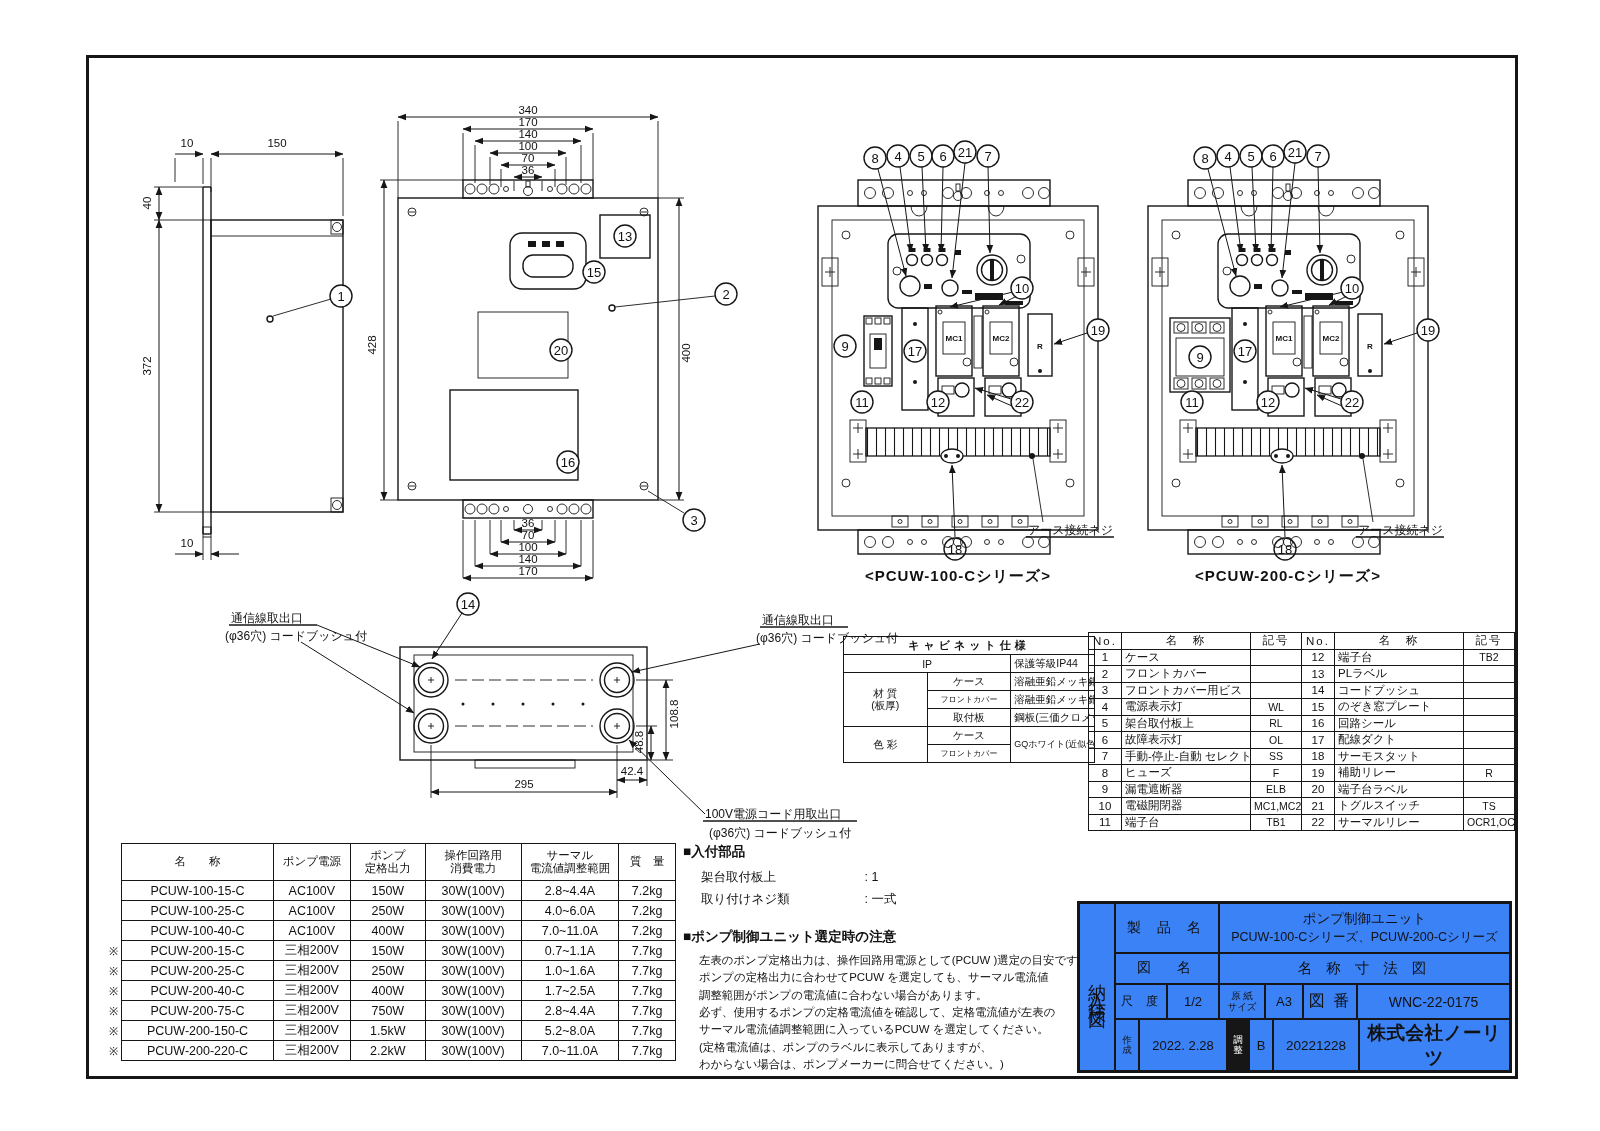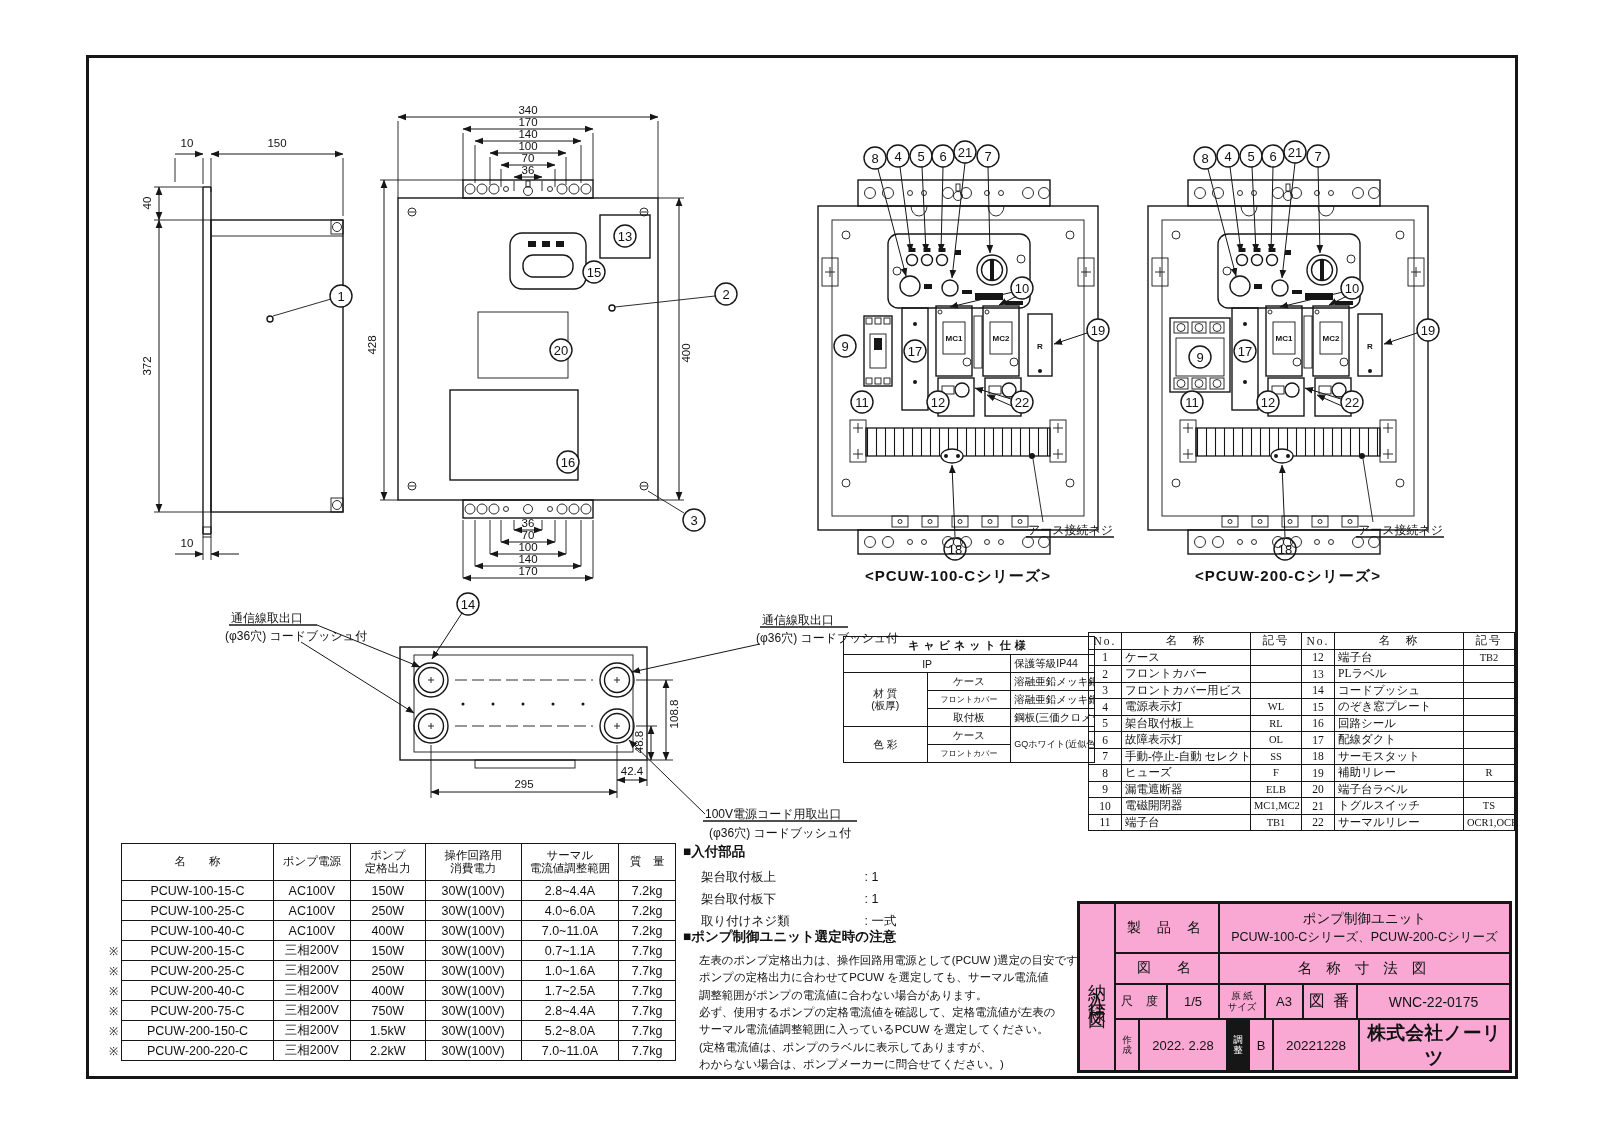--- a/index.html
+++ b/index.html
@@ -30,39 +30,39 @@
         overflow:hidden;white-space:nowrap;}
   
   #cab{width:252px;font-size:10.5px;}
   #cab .c{text-align:center;}
   #cab .pre{white-space:pre-line;line-height:1.1;}
   #cab .cab-title{text-align:center;font-weight:bold;letter-spacing:4px;font-size:11px;}
   #cab .small{font-size:8px;}
   #cab .vsmall{font-size:9px;}
   #cab td{height:15px;}
   
-  #parts{width:384px;font-size:11.5px;font-family:Liberation Serif, serif;}
+  #parts{width:384px;font-size:11.5px;}
   #parts td,#parts th{height:15.5px;text-align:left;padding:0 3px;}
   #parts .no{text-align:center;}
   #parts .sym{text-align:center;font-size:10.5px;}
   #parts th{text-align:center;letter-spacing:2px;}
   
   #models{font-size:12.5px;}
   #models th{white-space:pre-line;line-height:1.15;font-size:11.5px;text-align:center;height:34px;}
   #models td{text-align:center;height:17px;}
   #models .mark{border:none;width:16px;padding:0;font-size:11px;background:transparent;}
   .footnote{font-size:12px;margin-top:3px;padding-left:14px;}
   
   .blk-title{font-size:13.5px;font-weight:bold;margin-bottom:6px;}
   .acc-row{font-size:12.5px;padding-left:18px;line-height:1.75;}
   .acc-name{display:inline-block;width:160px;}
   .notice-line{font-size:11.4px;line-height:1.52;padding-left:16px;white-space:nowrap;}
   
   #titleblock{left:1077px;top:901px;width:435px;height:172px;border:3px solid #161616;
-              display:flex;background:#f9a8d4;box-sizing:border-box;}
+              display:flex;background:#3b82f6;box-sizing:border-box;}
   .tb-side{width:34px;border-right:2px solid #161616;display:flex;align-items:center;
            justify-content:center;writing-mode:vertical-rl;text-orientation:upright;
            font-size:18px;letter-spacing:7px;}
   .tb-main{flex:1;display:flex;flex-direction:column;}
   .tb-row{display:flex;border-bottom:2px solid #161616;box-sizing:border-box;}
   .tb-row:last-child{border-bottom:none;flex:1;}
   .tb-cell{border-right:2px solid #161616;display:flex;align-items:center;
            justify-content:center;box-sizing:border-box;text-align:center;}
   .tb-cell:last-child{border-right:none;}
   .tb-r1{height:54px;} .tb-r2{height:34px;} .tb-r3{height:38px;}
@@ -1066,24 +1066,20 @@
 
 <div class="abs" style="left:683px;top:843px;width:390px;">
   <div class="blk-title">■入付部品</div>
   <div>
 
       <div class="acc-row">
         <span class="acc-name">架台取付板上</span>
         <span class="acc-qty">:  1</span>
       </div>
 
-      <div class="acc-row">
-        <span class="acc-name">架台取付板下</span>
-        <span class="acc-qty">:  1</span>
-      </div>
 
       <div class="acc-row">
         <span class="acc-name">取り付けネジ類</span>
         <span class="acc-qty">:  一式</span>
       </div>
     </div>
 </div>
 
 <div class="abs" style="left:683px;top:928px;width:404px;">
   <div class="blk-title">■ポンプ制御ユニット選定時の注意</div>
@@ -1114,21 +1110,21 @@
         <div class="l1">ポンプ制御ユニット</div>
         <div class="l2">PCUW-100-Cシリーズ、PCUW-200-Cシリーズ</div>
       </div>
     </div>
     <div class="tb-row tb-r2">
       <div class="tb-cell tb-lbl">図　名</div>
       <div class="tb-cell tb-dn">名 称 寸 法 図</div>
     </div>
     <div class="tb-row tb-r3">
       <div class="tb-cell tb-s1">尺 度</div>
-      <div class="tb-cell tb-s2">1/5</div>
+      <div class="tb-cell tb-s2">1/2</div>
       <div class="tb-cell tb-s3">原 紙
 サイズ</div>
       <div class="tb-cell tb-s4">A3</div>
       <div class="tb-cell tb-s5">図 番</div>
       <div class="tb-cell tb-s6">WNC-22-0175</div>
     </div>
     <div class="tb-row">
       <div class="tb-cell tb-t1">作
 成</div>
       <div class="tb-cell tb-t2">2022. 2.28</div>

